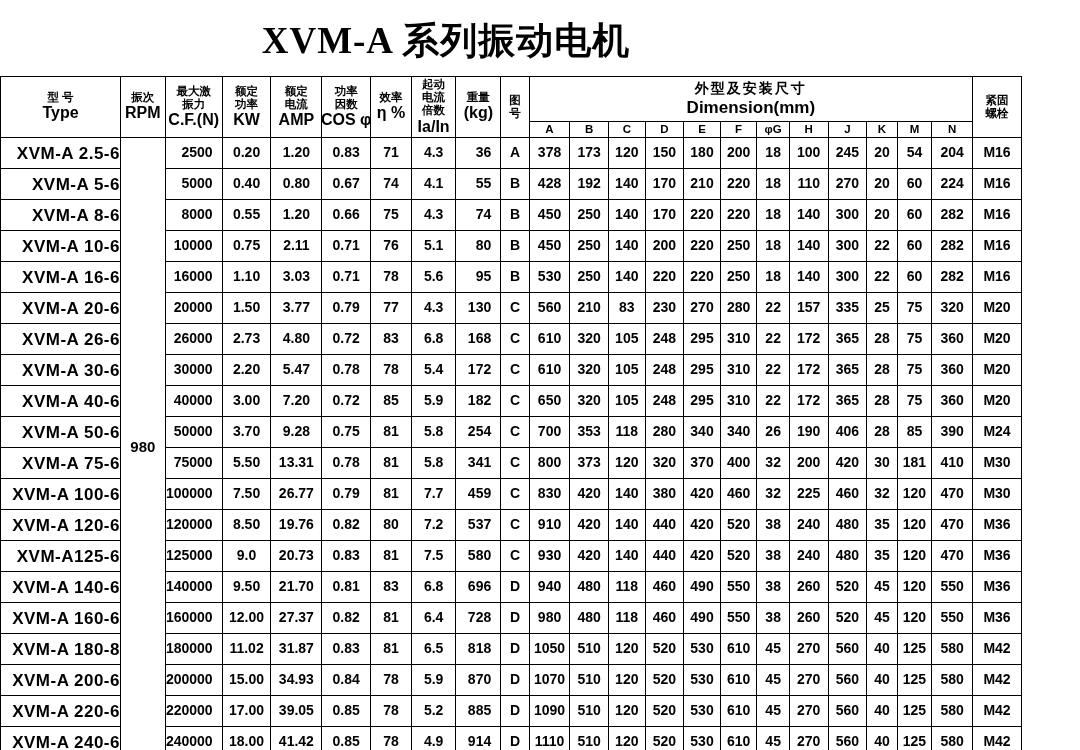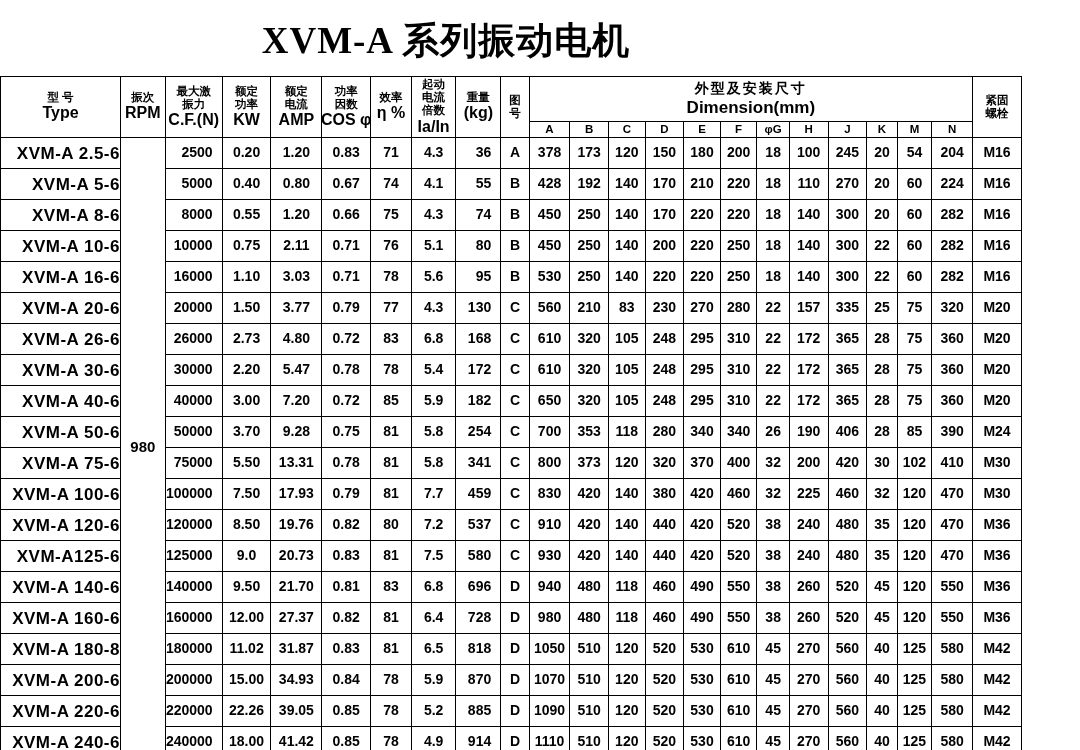--- a/index.html
+++ b/index.html
@@ -454,29 +454,29 @@
           <td>800</td>
           <td>373</td>
           <td>120</td>
           <td>320</td>
           <td>370</td>
           <td>400</td>
           <td>32</td>
           <td>200</td>
           <td>420</td>
           <td>30</td>
-          <td>102</td>
+          <td>181</td>
           <td>410</td>
           <td>M30</td>
         </tr>
         <tr>
           <td class="type">XVM-A  100-6</td>
           <td class="num">100000</td>
           <td>7.50</td>
-          <td>17.93</td>
+          <td>26.77</td>
           <td>0.79</td>
           <td>81</td>
           <td>7.7</td>
           <td class="num">459</td>
           <td>C</td>
           <td>830</td>
           <td>420</td>
           <td>140</td>
           <td>380</td>
           <td>420</td>
@@ -629,21 +629,21 @@
           <td>270</td>
           <td>560</td>
           <td>40</td>
           <td>125</td>
           <td>580</td>
           <td>M42</td>
         </tr>
         <tr>
           <td class="type">XVM-A  220-6</td>
           <td class="num">220000</td>
-          <td>22.26</td>
+          <td>17.00</td>
           <td>39.05</td>
           <td>0.85</td>
           <td>78</td>
           <td>5.2</td>
           <td class="num">885</td>
           <td>D</td>
           <td>1090</td>
           <td>510</td>
           <td>120</td>
           <td>520</td>

